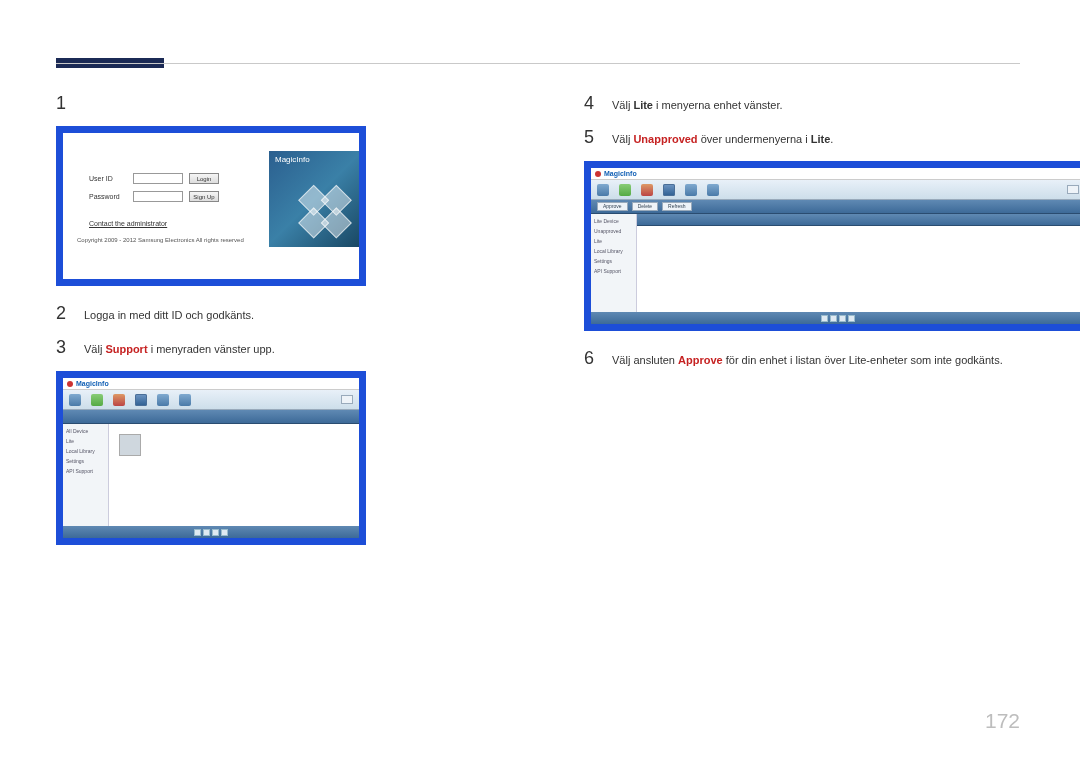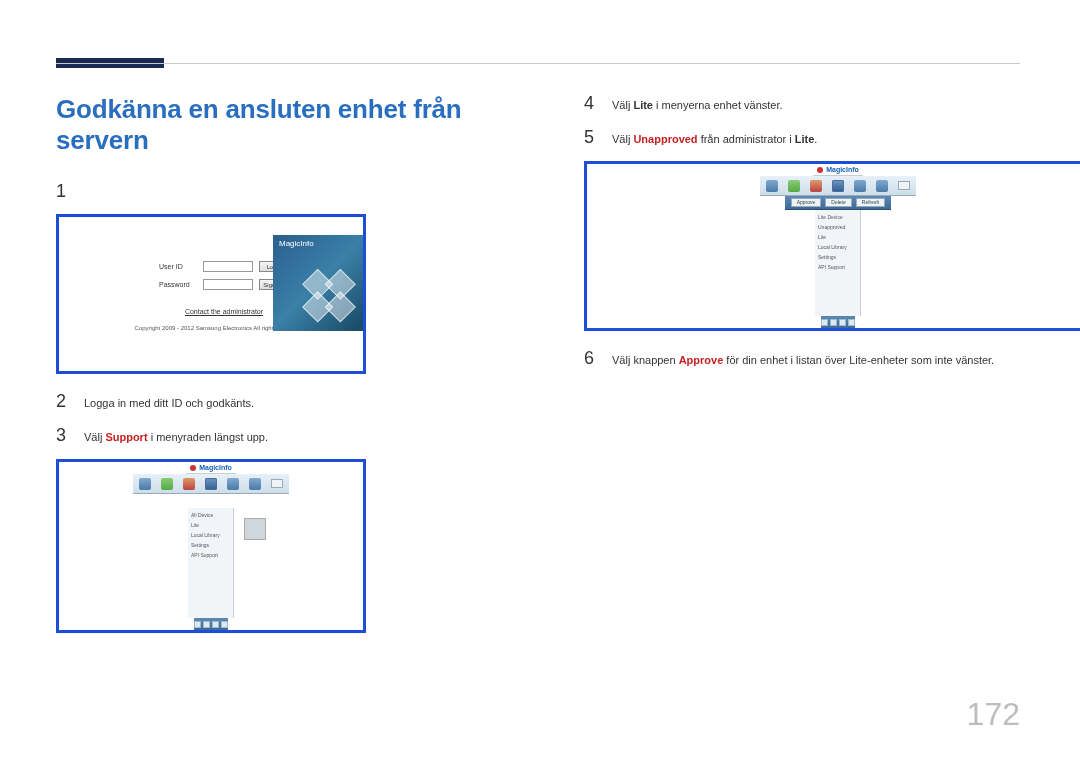--- a/index.html
+++ b/index.html
@@ -63,24 +63,23 @@
     color: #333;
     line-height: 1;
     min-width: 14px;
   }
   .step-body { padding-top: 3px; }
   .bold { font-weight: 700; }
   .red { color: #c62222; font-weight: 700; }
 
   
   .shot {
-    border: 3px solid #1d4ed8;
+    border: 7px solid #1d4ed8;
     background: #fff;
     margin: 6px 0 18px 0;
-    align-items: center;
   }
 
   
   .shot-login {
     width: 310px;
     height: 160px;
     background: #fff;
     position: relative;
     display: flex;
     flex-direction: column;
@@ -192,34 +191,33 @@
     margin-left:auto;display:flex;gap:3px;align-items:center;
   }
   .mini-btn {
     height:9px;padding:0 5px;border:1px solid #9ab;background:#eef3f8;
     font-size:5px;color:#345;
   }
 
   .page-num {
     position:absolute;
     right:60px; bottom:30px;
-    font-size:32px; color:#bdbdbd; font-weight:300;
+    font-size:21px; color:#bdbdbd; font-weight:300;
   }
 </style>
 </head>
 <body>
 
 <div class="page">
   <div class="tab-mark"></div>
   <div class="hr"></div>
 
   <div class="columns">
 
     <div class="col col-left">
-      <h2 class="heading">Godkänna en ansluten enhet från servern</h2>
 
       <div class="step">
         <div class="step-num">1</div>
       </div>
 
       <div class="shot shot-login">
         <div class="login-row-wrap">
           <div class="login-row">
             <span class="login-label">User ID</span>
             <span class="login-input"></span>
@@ -245,21 +243,21 @@
       </div>
 
       <div class="step">
         <div class="step-num">2</div>
         <div class="step-body">Logga in med ditt ID och godkänts.</div>
       </div>
 
       <div class="step">
         <div class="step-num">3</div>
         <div class="step-body">
-          <span>Välj </span><span class="red">Support</span><span> i menyraden längst upp.</span>
+          <span>Välj </span><span class="red">Support</span><span> i menyraden vänster upp.</span>
         </div>
       </div>
 
       <div class="shot shot-app">
         <div class="app-top">
           <span class="dot"></span>
           <span class="app-logo">MagicInfo</span>
         </div>
         <div class="app-toolbar">
           <span class="tb-icon"></span>
@@ -299,21 +297,21 @@
       <div class="step">
         <div class="step-num">4</div>
         <div class="step-body">
           <span>Välj </span><span class="bold">Lite</span><span> i menyerna enhet vänster.</span>
         </div>
       </div>
 
       <div class="step">
         <div class="step-num">5</div>
         <div class="step-body">
-          <span>Välj </span><span class="red">Unapproved</span><span> från administrator i </span><span class="bold">Lite</span><span>.</span>
+          <span>Välj </span><span class="red">Unapproved</span><span> över undermenyerna i </span><span class="bold">Lite</span><span>.</span>
         </div>
       </div>
 
       <div class="shot shot-app wide">
         <div class="app-top">
           <span class="dot"></span>
           <span class="app-logo">MagicInfo</span>
         </div>
         <div class="app-toolbar">
           <span class="tb-icon"></span>
@@ -349,20 +347,20 @@
           <span class="pg"></span>
           <span class="pg"></span>
           <span class="pg"></span>
           <span class="pg"></span>
         </div>
       </div>
 
       <div class="step">
         <div class="step-num">6</div>
         <div class="step-body">
-          <span>Välj knappen </span><span class="red">Approve</span><span> för din enhet i listan över Lite-enheter som inte vänster.</span>
+          <span>Välj ansluten </span><span class="red">Approve</span><span> för din enhet i listan över Lite-enheter som inte godkänts.</span>
         </div>
       </div>
     </div>
   </div>
 
   <div class="page-num">172</div>
 </div>
 
 </body></html>

